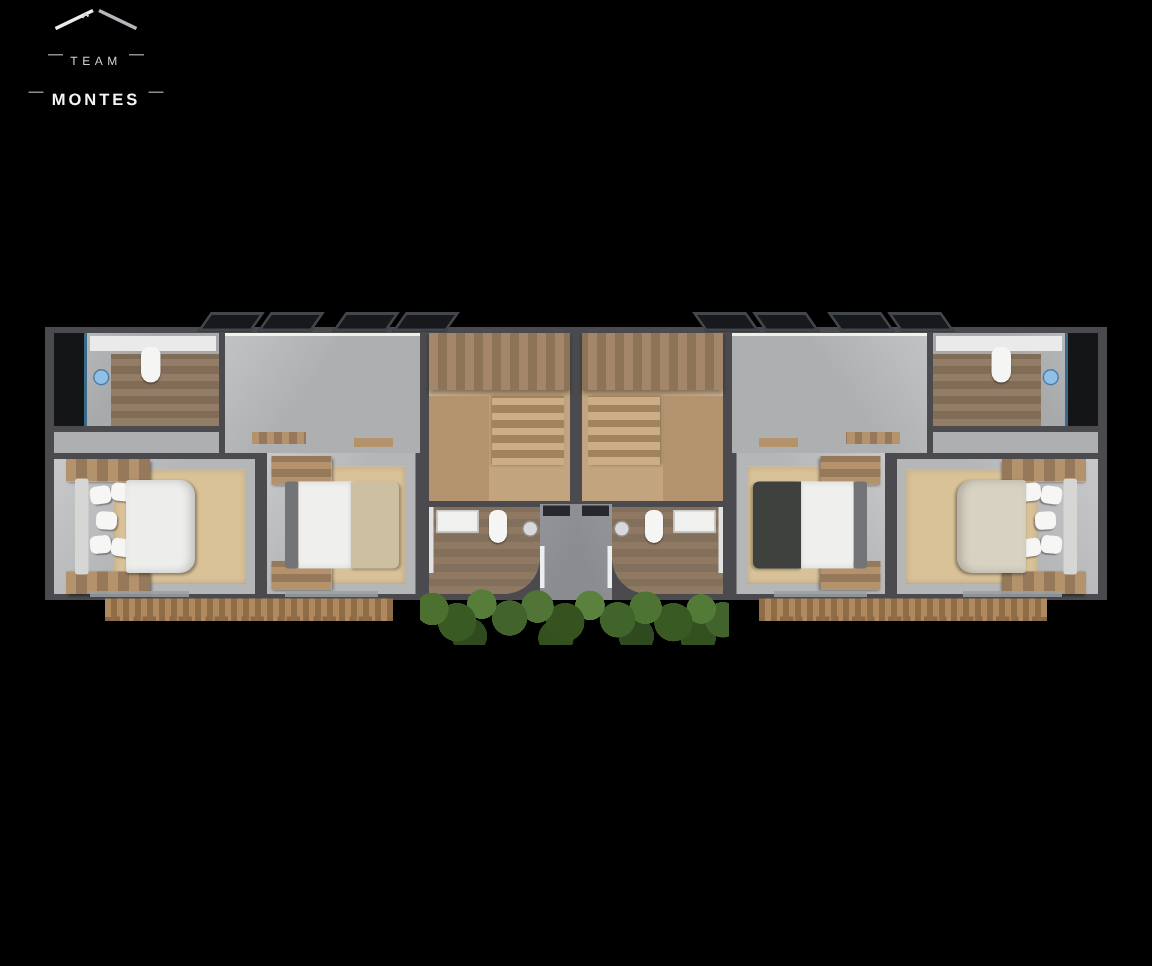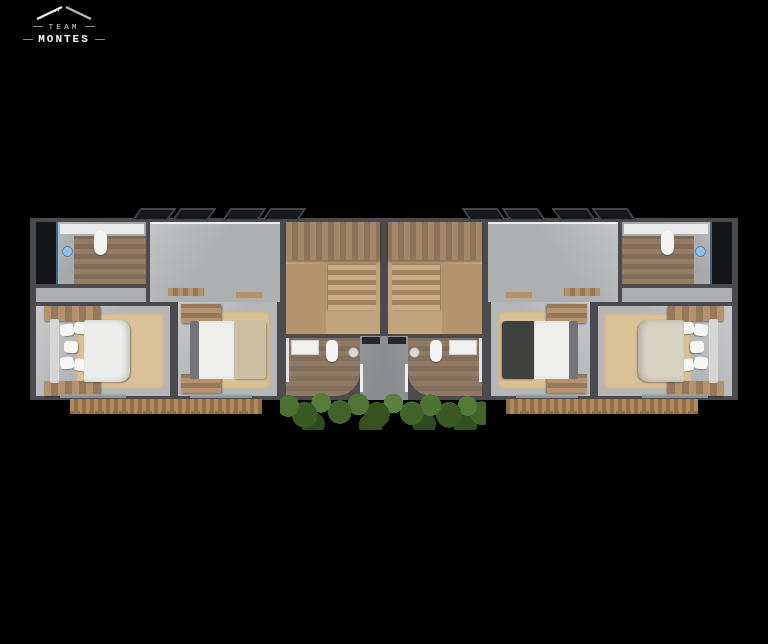--- a/index.html
+++ b/index.html
@@ -5,21 +5,21 @@
   html,body{margin:0;padding:0;background:var(--background,#000);}
   body{width:768px;height:644px;position:relative;overflow:hidden;
        font-family:"Liberation Sans", sans-serif;}
 
   
   #logo{position:absolute;left:8px;top:4px;width:112px;text-align:center;}
   #logo .roof{display:block;margin:0 auto;}
   #logo .monogram{font-size:33px;font-weight:800;line-height:30px;letter-spacing:0px;
     color:var(--logo-blue,#2b4e79);-webkit-text-stroke:1.2px var(--logo-outline,#0d1b2c);
     text-shadow:1px 1px 0 var(--logo-outline,#0d1b2c);}
-  .logo-row{display:flex;align-items:center;justify-content:center;gap:5px;margin-top:2px;font-family:Liberation Mono, monospace;}
+  .logo-row{display:flex;justify-content:center;gap:5px;margin-top:16px;}
   .logo-dash{width:10px;height:1px;background:#8d8d8d;}
   #logo .team{font-size:8px;letter-spacing:3px;color:#cfcfcf;}
   #logo .name{font-size:11px;font-weight:700;letter-spacing:2px;color:#f4f4f4;}
 
   
   #plan{position:absolute;left:28px;top:204px;width:712px;height:228px;}
 
   .unit{position:absolute;top:14px;width:354px;height:182px;background:var(--wall,#4b4b4f);}
   .unit.left{left:2px;}
   .unit.right{left:356px;transform:scaleX(-1);}

